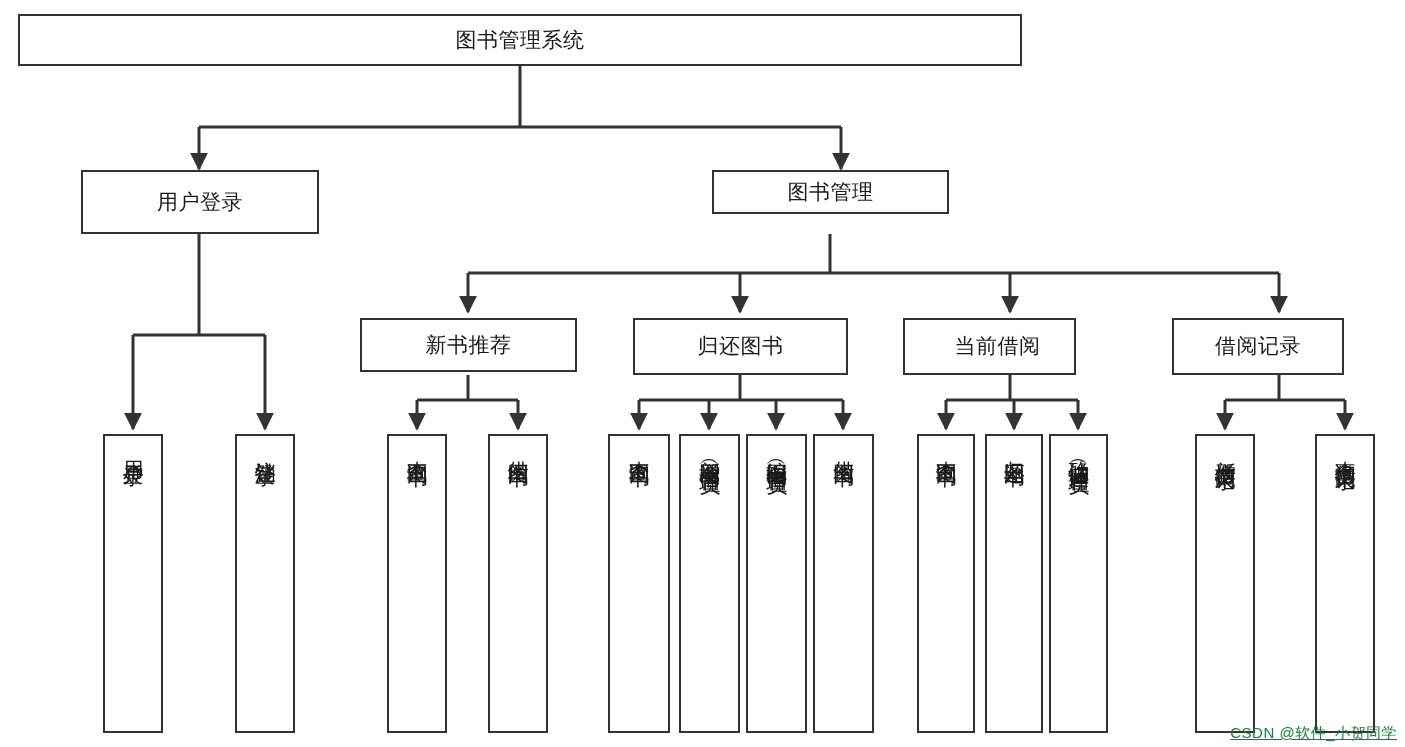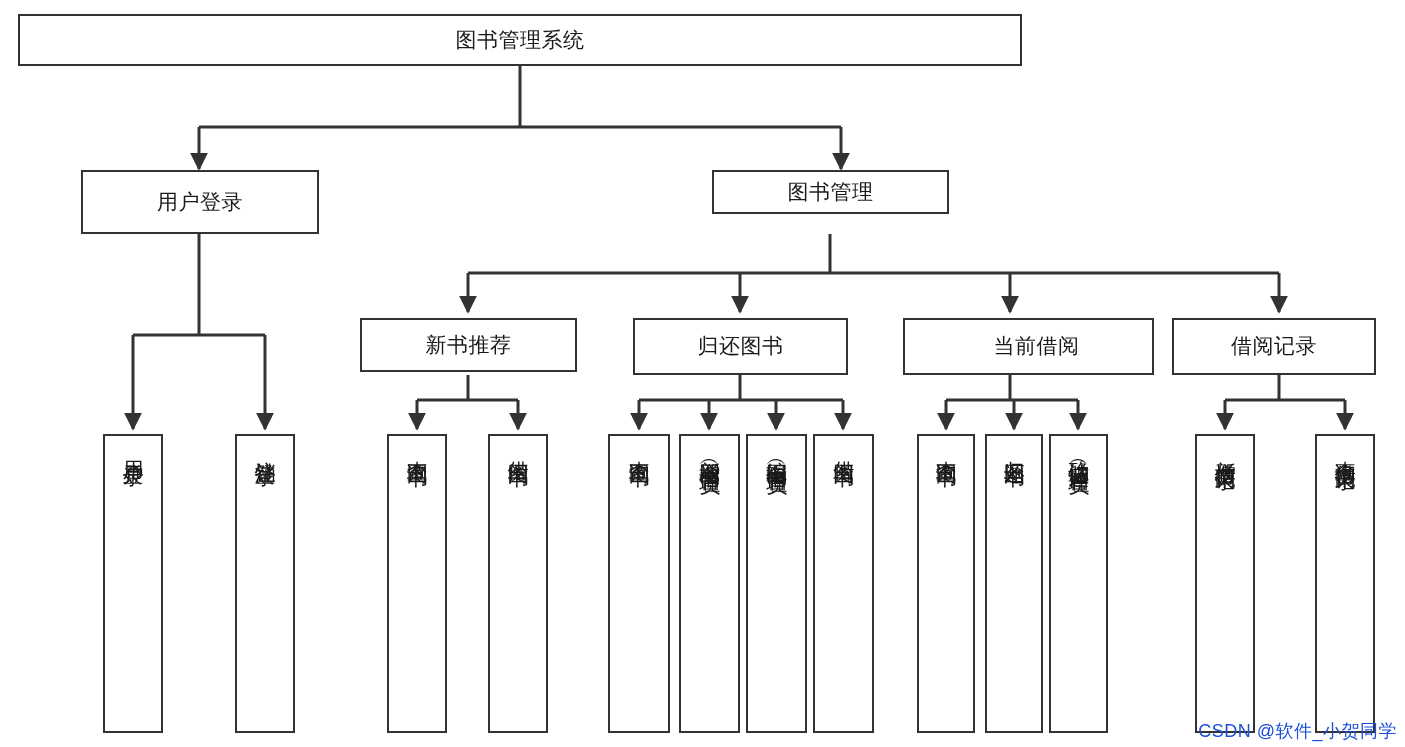--- a/index.html
+++ b/index.html
@@ -56,25 +56,26 @@
     text-orientation: upright;
     font-size: 21px;
     line-height: 1.08;
     letter-spacing: 2px;
     white-space: nowrap;
   }
   #watermark {
     position: absolute;
     right: 8px;
     bottom: 4px;
-    font-size: 18px;
-    color: #1d4ed8;
+    font-size: 15px;
+    color: #15803d;
     letter-spacing: 0.5px;
     white-space: nowrap;
     pointer-events: none;
+    text-decoration: underline;
   }
 </style>
 </head>
 <body>
 
 <div id="diagram-canvas">
 
   <svg id="diagram-svg" viewBox="0 0 1405 747" xmlns="http://www.w3.org/2000/svg">
     <defs>
       <marker id="arrow" viewBox="0 0 10 10" refX="9" refY="5" markerWidth="6" markerHeight="6" orient="auto-start-reverse">
@@ -138,24 +139,24 @@
   <div class="node h" style="left:712px; top:170px; width:237px; height:44px;">
     <span class="node-label">图书管理</span>
   </div>
 
   <div class="node h" style="left:360px; top:318px; width:217px; height:54px;">
     <span class="node-label">新书推荐</span>
   </div>
   <div class="node h" style="left:633px; top:318px; width:215px; height:57px;">
     <span class="node-label">归还图书</span>
   </div>
-  <div class="node h" style="left:903px; top:318px; width:251px; height:57px;padding-left:16px;">
+  <div class="node h" style="left:903px; top:318px; width:173px; height:57px;padding-left:16px;">
     <span class="node-label">当前借阅</span>
   </div>
-  <div class="node h" style="left:1172px; top:318px; width:204px; height:57px;">
+  <div class="node h" style="left:1172px; top:318px; width:172px; height:57px;">
     <span class="node-label">借阅记录</span>
   </div>
 
   <div class="node v" style="left:103px; top:434px; width:60px; height:299px;">
     <span class="node-label">用户登录</span>
   </div>
   <div class="node v" style="left:235px; top:434px; width:60px; height:299px;">
     <span class="node-label">注销登录</span>
   </div>
 

